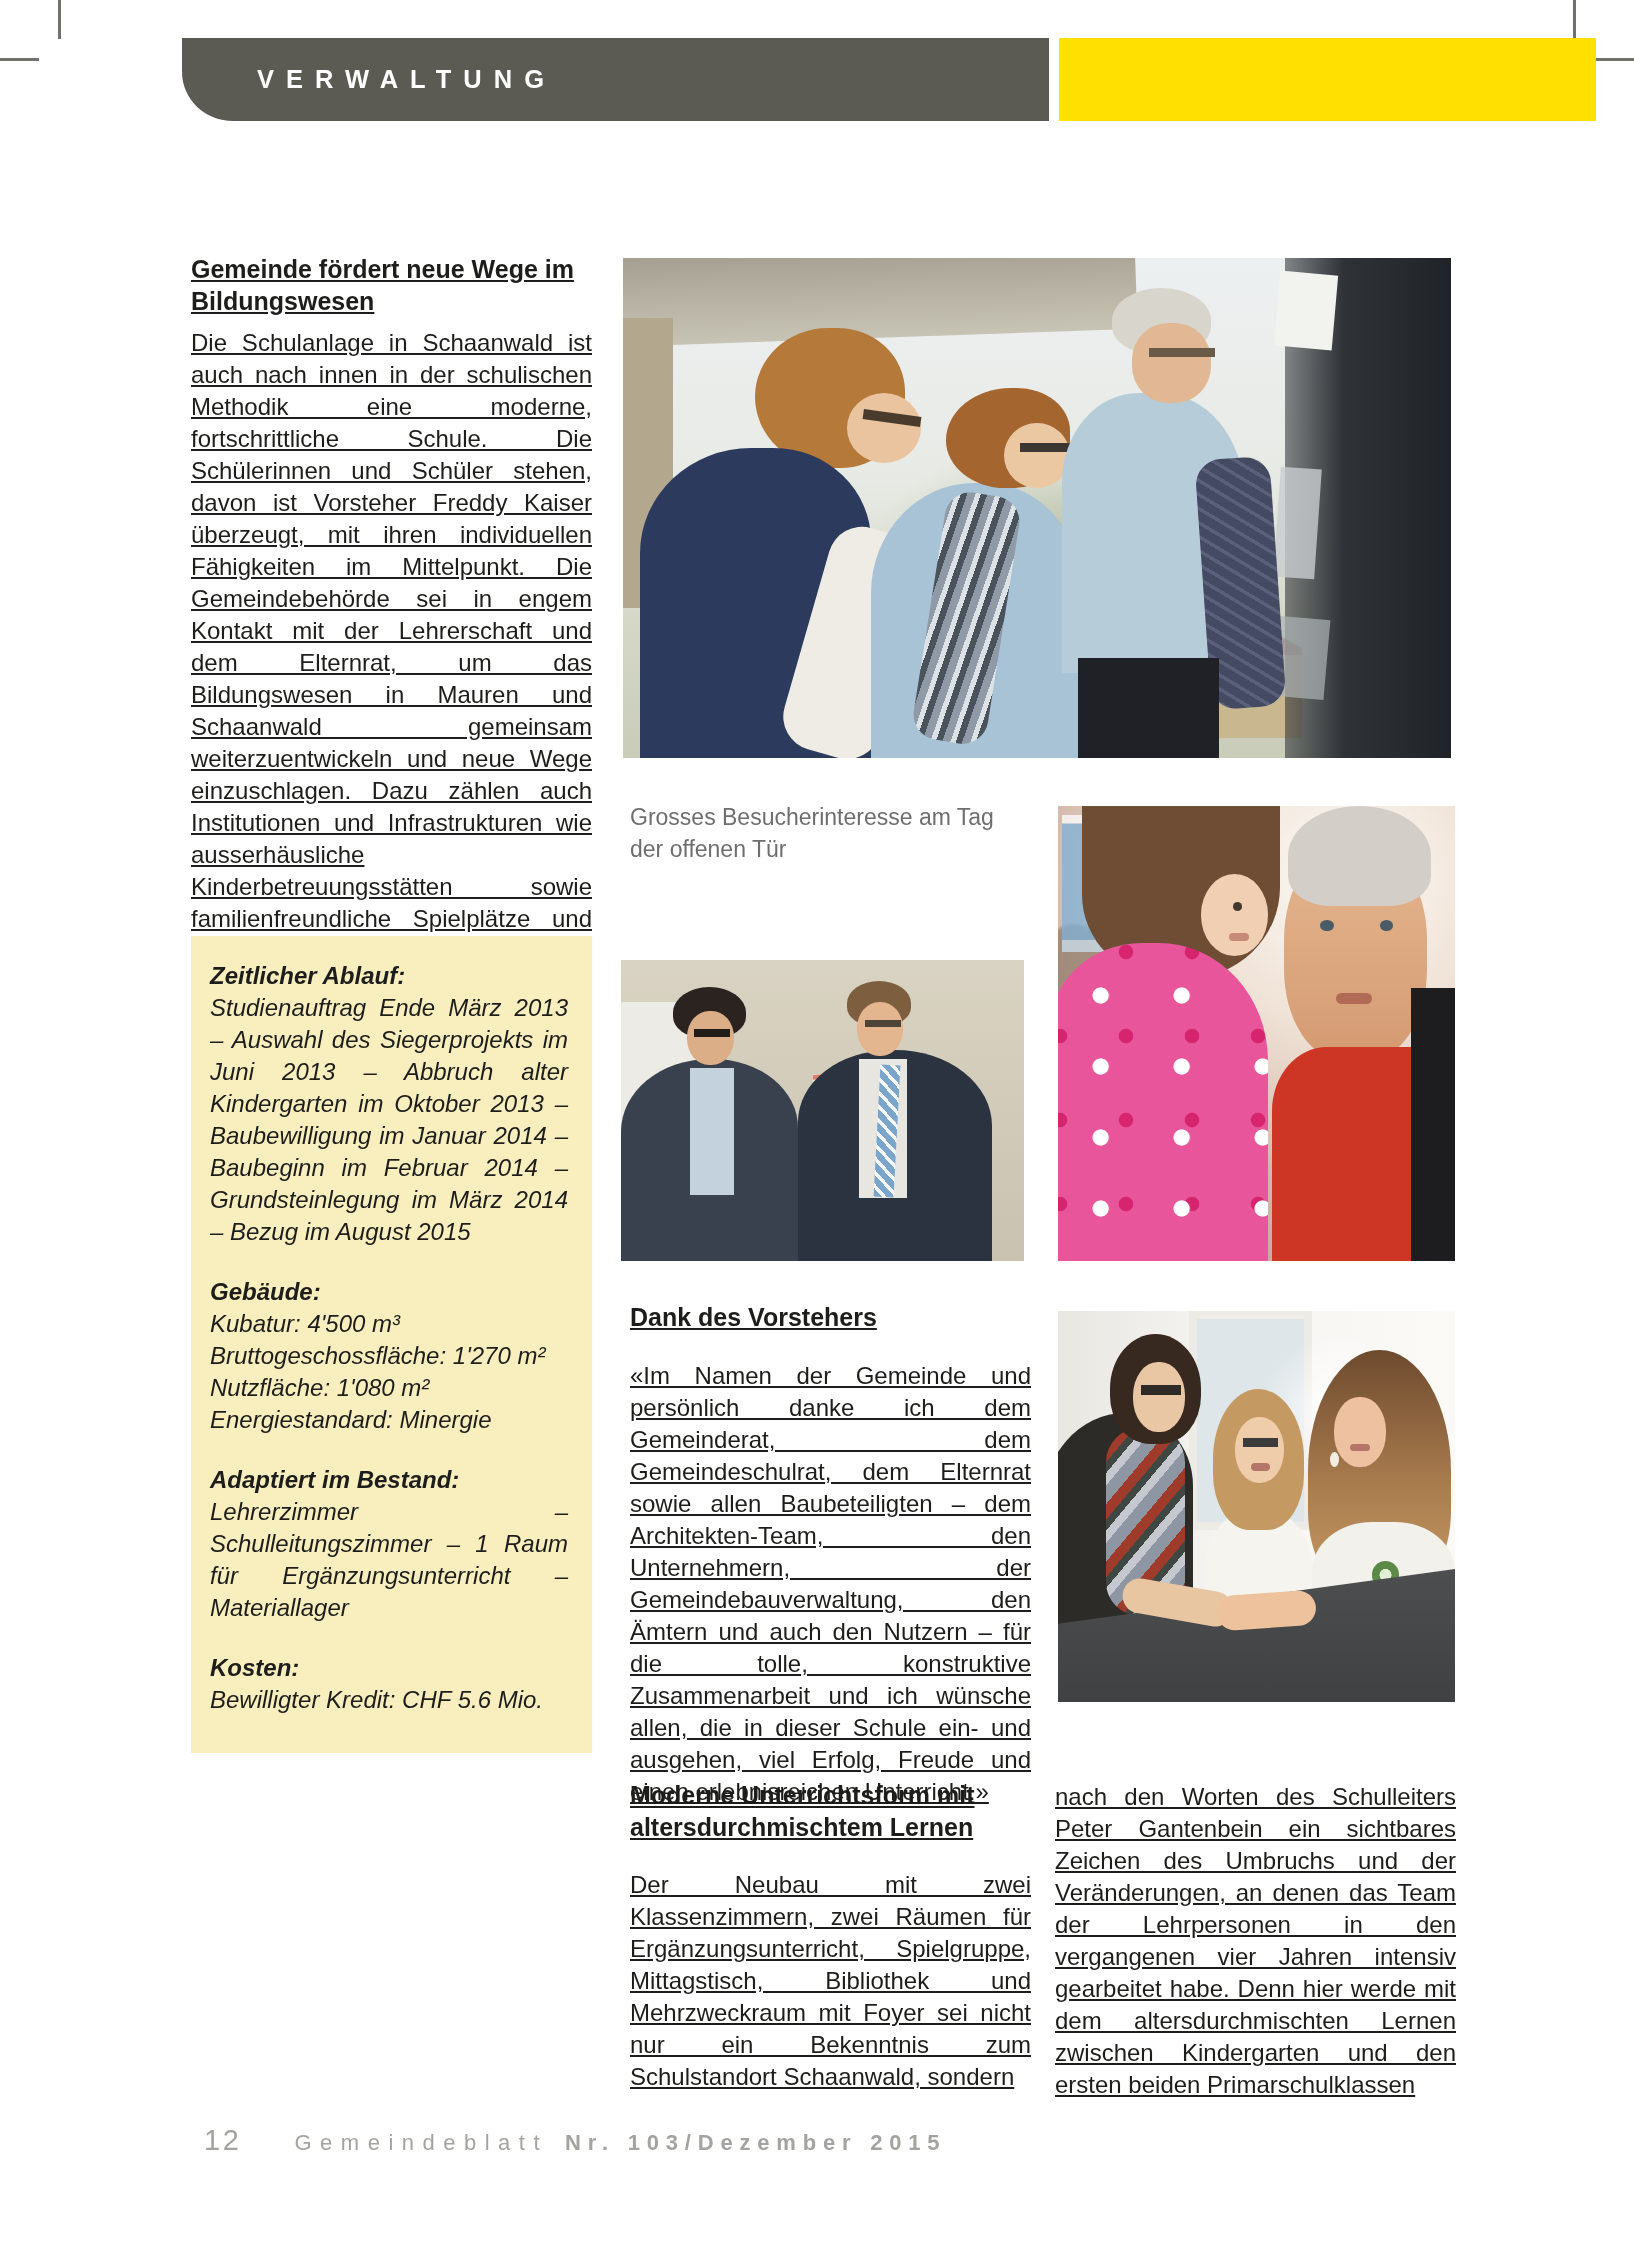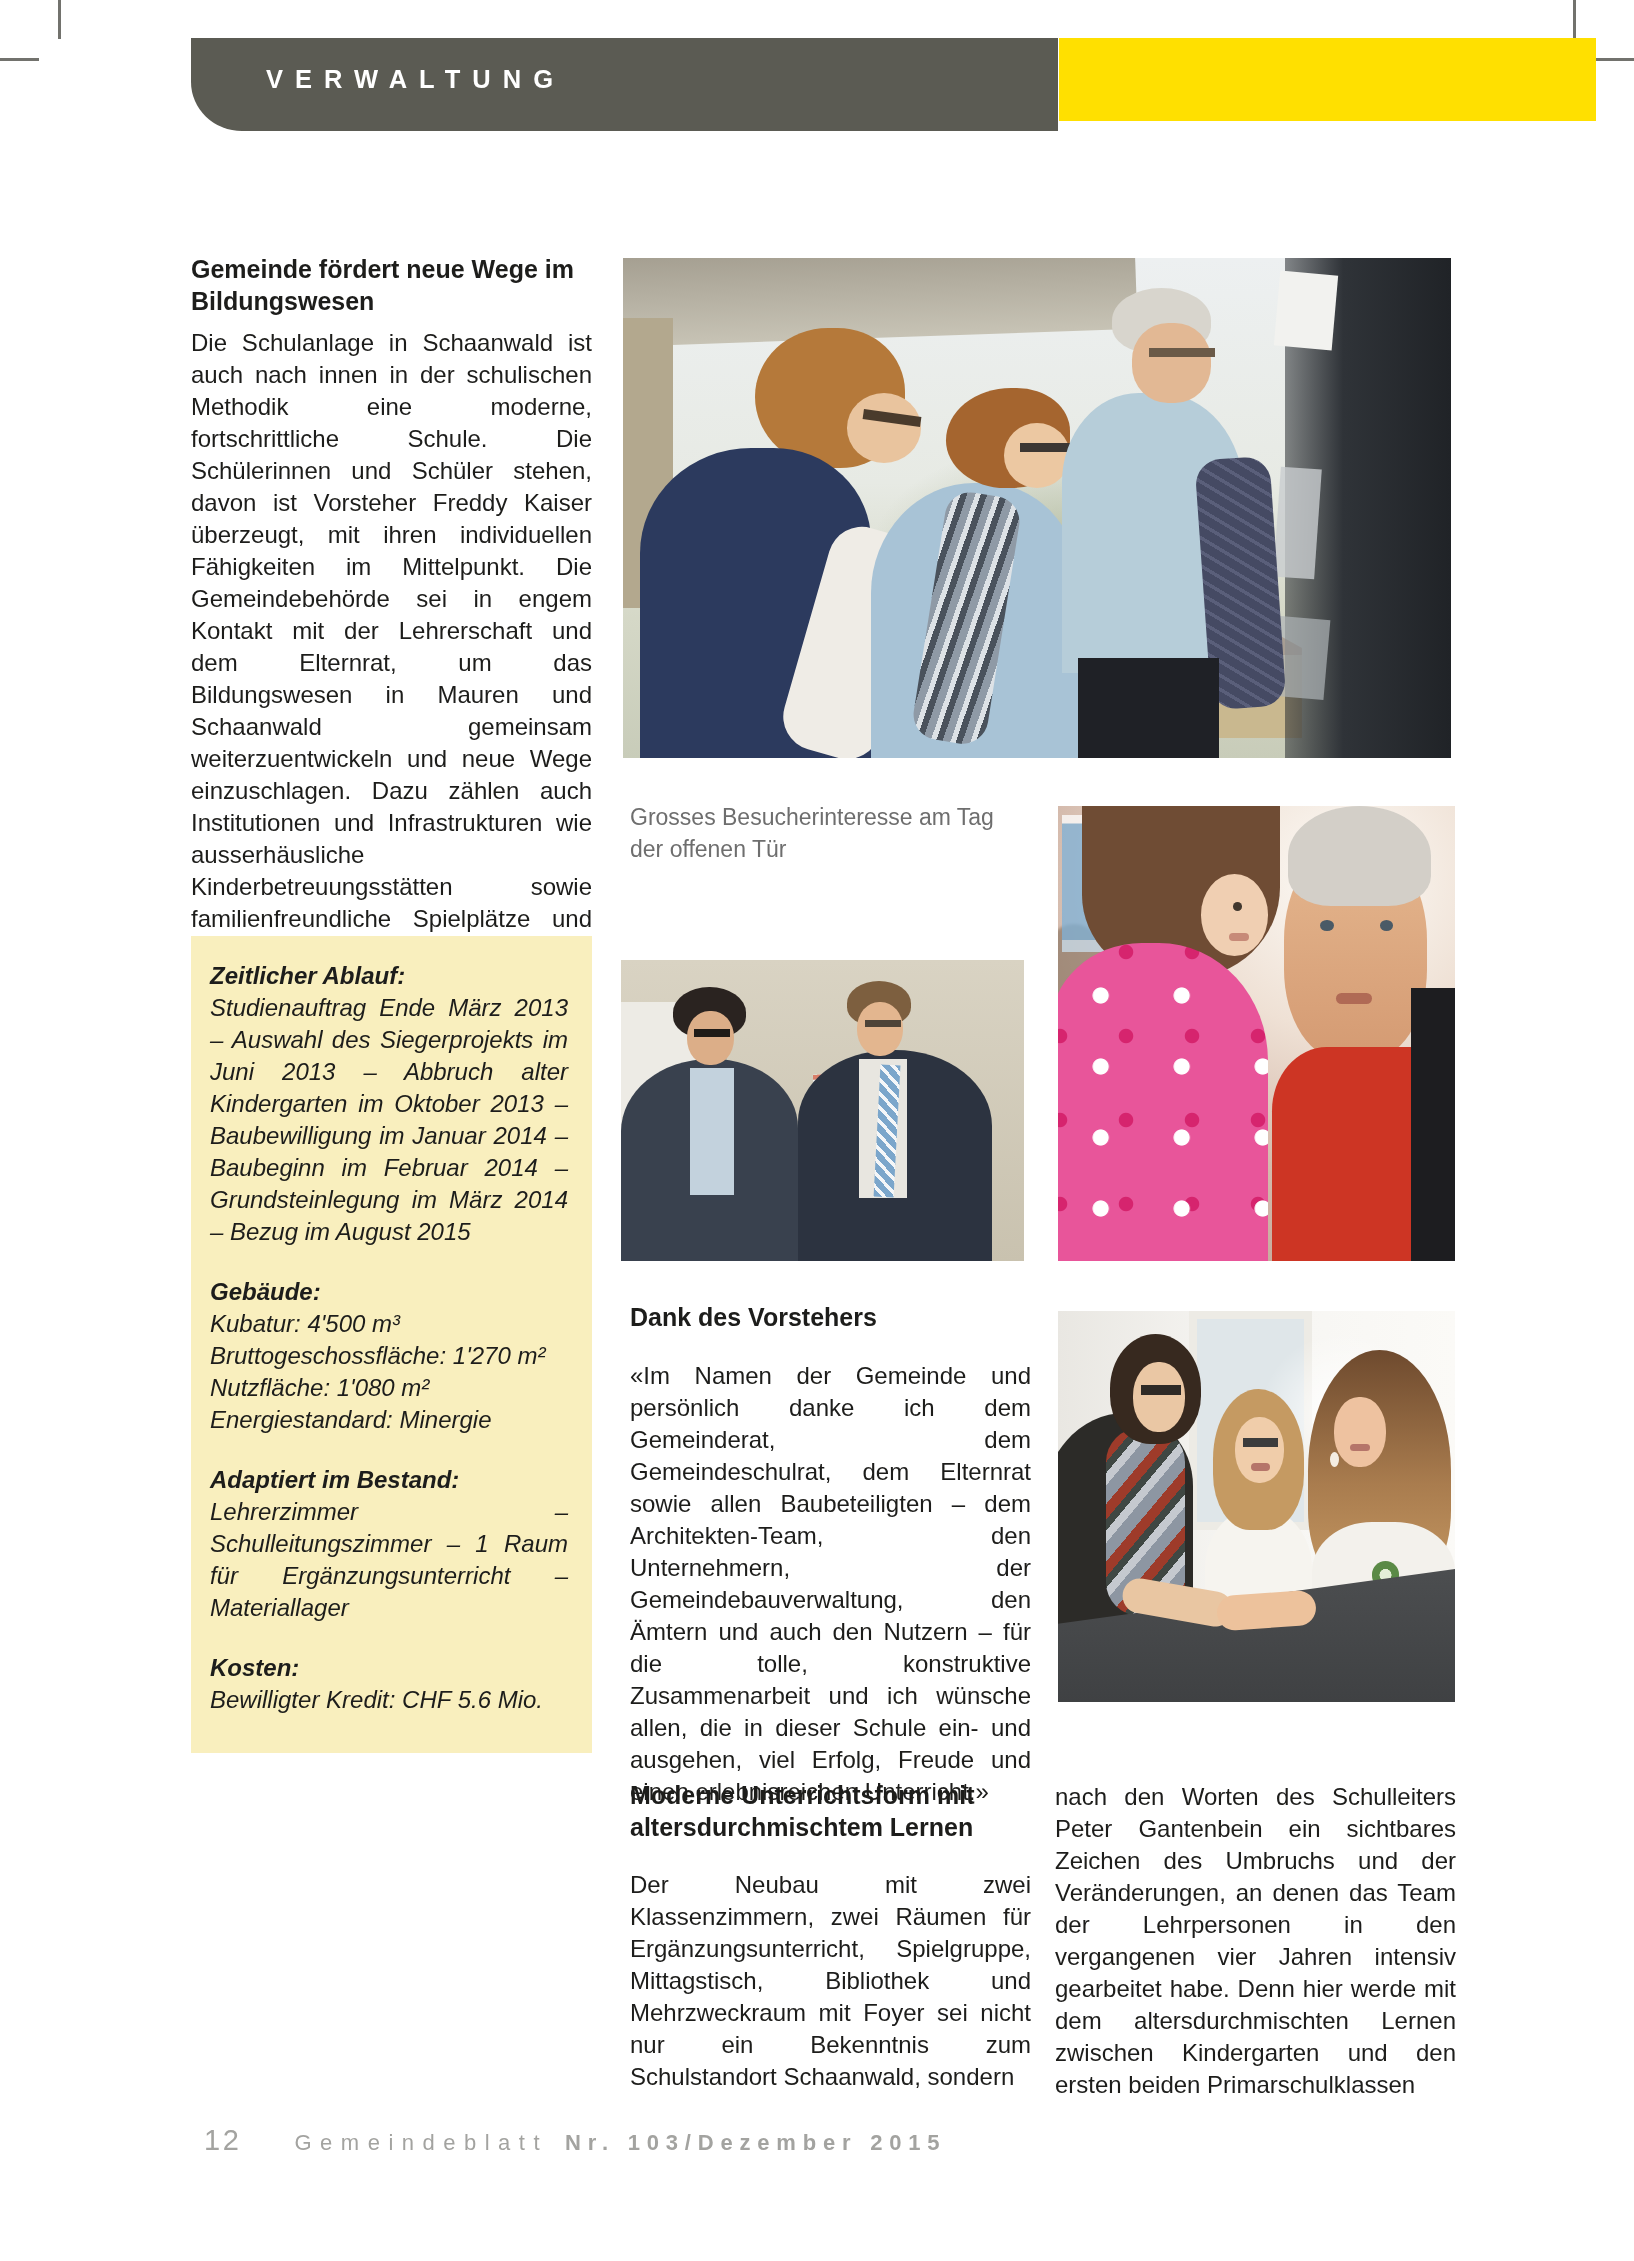--- a/index.html
+++ b/index.html
@@ -1,26 +1,26 @@
 <!DOCTYPE html>
 <html lang="de" style="font-size:13.6px"><head>
 <meta charset="utf-8">
 <style>
   html,body{margin:0;padding:0;background:#ffffff;}
   .page{position:relative;width:1634px;height:2261px;background:#ffffff;overflow:hidden;
         font-family:"Liberation Sans",sans-serif;color:#1d1d1b;}
   .cropmark{position:absolute;background:#72726d;}
   
-  .header-bar{position:absolute;left:191px;top:38px;width:867px;height:93px;background:#5b5b53;
+  .header-bar{position:absolute;left:182px;top:38px;width:867px;height:83px;background:#5b5b53;
               border-bottom-left-radius:51px 49px;}
   .header-title{position:absolute;left:75px;top:0;height:83px;display:flex;align-items:center;
                 color:#ffffff;font-size:25.5px;font-weight:700;letter-spacing:12px;}
   .accent-block{position:absolute;left:1059px;top:38px;width:537px;height:83px;background:#ffe000;}
   
-  .col{position:absolute;width:401px;}
+  .col{position:absolute;width:401px;text-decoration:underline;}
   .headline{font-size:25px;font-weight:700;line-height:31.5px;color:#1d1d1b;}
   .bodytext{font-size:24px;line-height:32px;text-align:justify;hyphens:auto;color:#1d1d1b;}
   .caption{position:absolute;left:630px;top:801px;width:385px;font-size:23px;line-height:32px;color:#6e6e6e;}
   
   .facts{position:absolute;left:191px;top:936px;width:401px;background:#f9efbe;
          box-sizing:border-box;padding:24px 24px 37px 19px;}
   .facts-title{font-size:36px;line-height:43px;font-weight:700;color:#55565a;margin:0 0 36px 0;}
   .facts-section{margin-top:28px;font-style:italic;}
   .facts-section:first-of-type{margin-top:0;}
   .facts-label{font-size:24px;line-height:32px;font-weight:700;}

